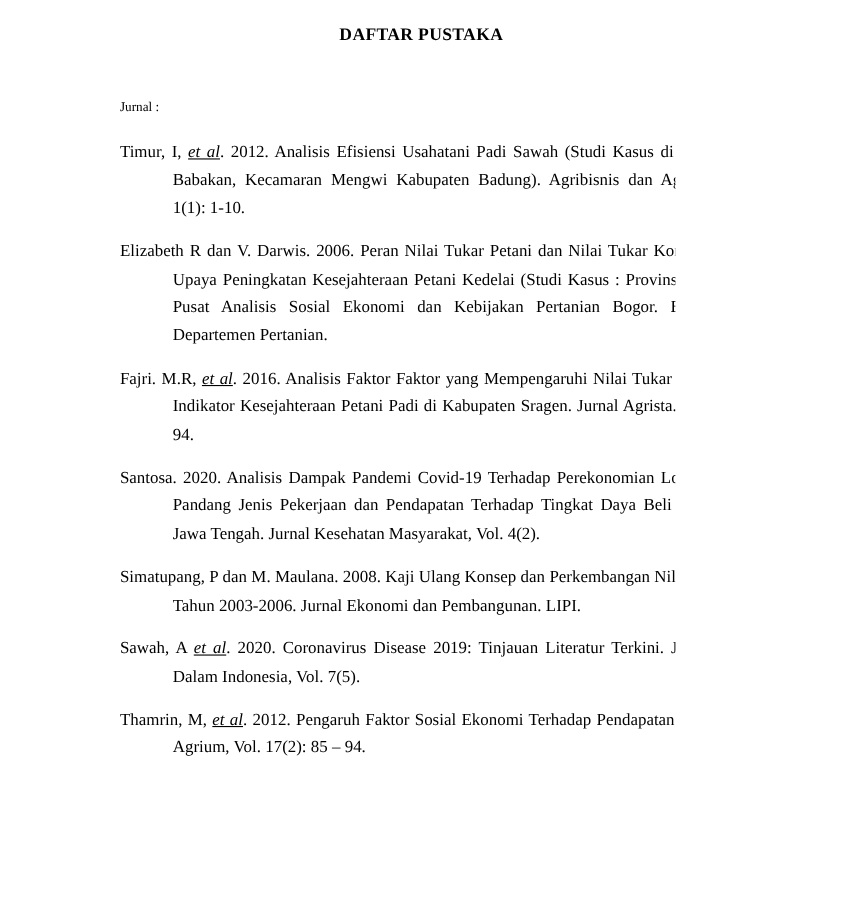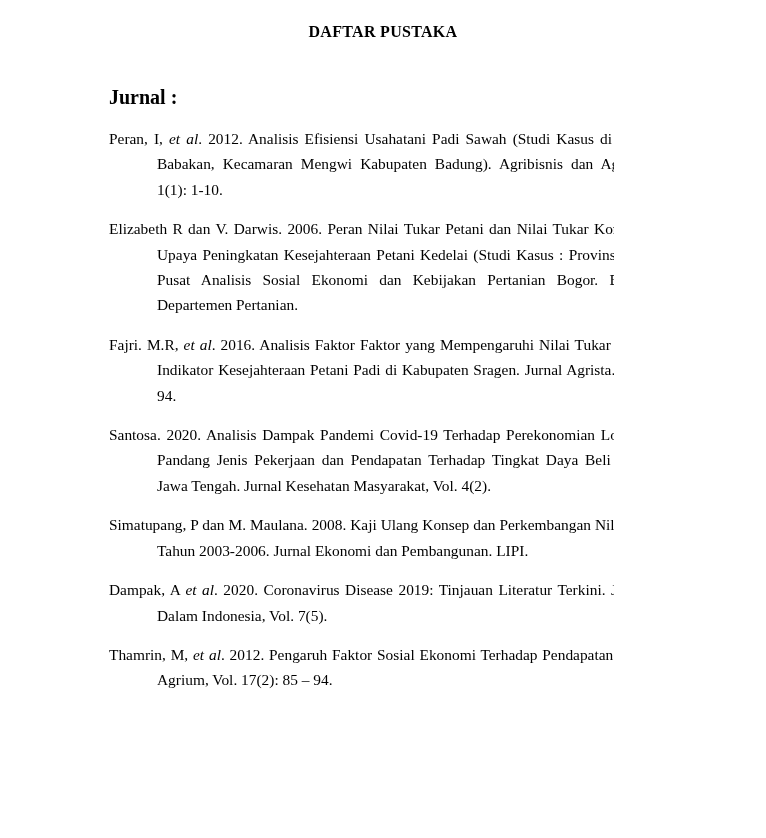--- a/index.html
+++ b/index.html
@@ -30,22 +30,22 @@
     text-align: center;
     font-size: 16px;
     font-weight: bold;
     letter-spacing: 0.3px;
     line-height: 20px;
   }
   .section-heading {
     position: absolute;
     top: 86px;
     left: 109px;
-    font-size: 20px;
-    font-weight: bold;
+    font-size: 12px;
+    font-weight: normal;
     line-height: 22px;
   }
   .bibliography {
     position: absolute;
     top: 126px;
     left: 109px;
     width: 599px;
   }
   .ref-entry {
     font-size: 15.4px;
@@ -55,34 +55,35 @@
     padding-left: 48px;
     text-indent: -48px;
     margin: 0 0 14px 0;
     hyphens: none;
   }
   .ref-entry:last-child {
     margin-bottom: 0;
   }
   .ital {
     font-style: italic;
+    text-decoration: underline;
   }
 </style>
 </head>
 <body>
 
 <div class="page">
 
   <div class="doc-title">DAFTAR PUSTAKA</div>
 
   <div class="section-heading">Jurnal :</div>
 
   <div class="bibliography">
-      <p class="ref-entry"><span>Peran, I, </span><span class="ital">et al</span><span>. 2012. Analisis Efisiensi Usahatani Padi Sawah (Studi Kasus di Subak Pacung Babakan, Kecamaran Mengwi Kabupaten Badung). Agribisnis dan Agrowisata, Vol. 1(1): 1-10.</span></p>
+      <p class="ref-entry"><span>Timur, I, </span><span class="ital">et al</span><span>. 2012. Analisis Efisiensi Usahatani Padi Sawah (Studi Kasus di Subak Pacung Babakan, Kecamaran Mengwi Kabupaten Badung). Agribisnis dan Agrowisata, Vol. 1(1): 1-10.</span></p>
       <p class="ref-entry"><span>Elizabeth R dan V. Darwis. 2006. Peran Nilai Tukar Petani dan Nilai Tukar Komoditas Dalam Upaya Peningkatan Kesejahteraan Petani Kedelai (Studi Kasus : Provinsi Jawa Timur). Pusat Analisis Sosial Ekonomi dan Kebijakan Pertanian Bogor. Badan Litbang Departemen Pertanian.</span></p>
       <p class="ref-entry"><span>Fajri. M.R, </span><span class="ital">et al</span><span>. 2016. Analisis Faktor Faktor yang Mempengaruhi Nilai Tukar Petani Sebagai Indikator Kesejahteraan Petani Padi di Kabupaten Sragen. Jurnal Agrista. Vol 4(2) :85 – 94.</span></p>
       <p class="ref-entry"><span>Santosa. 2020. Analisis Dampak Pandemi Covid-19 Terhadap Perekonomian Lokal dari Sudut Pandang Jenis Pekerjaan dan Pendapatan Terhadap Tingkat Daya Beli Masyarakat di Jawa Tengah. Jurnal Kesehatan Masyarakat, Vol. 4(2).</span></p>
       <p class="ref-entry"><span>Simatupang, P dan M. Maulana. 2008. Kaji Ulang Konsep dan Perkembangan Nilai Tukar Petani Tahun 2003-2006. Jurnal Ekonomi dan Pembangunan. LIPI.</span></p>
-      <p class="ref-entry"><span>Dampak, A </span><span class="ital">et al</span><span>. 2020. Coronavirus Disease 2019: Tinjauan Literatur Terkini. Jurnal Penyakit Dalam Indonesia, Vol. 7(5).</span></p>
+      <p class="ref-entry"><span>Sawah, A </span><span class="ital">et al</span><span>. 2020. Coronavirus Disease 2019: Tinjauan Literatur Terkini. Jurnal Penyakit Dalam Indonesia, Vol. 7(5).</span></p>
       <p class="ref-entry"><span>Thamrin, M, </span><span class="ital">et al</span><span>. 2012. Pengaruh Faktor Sosial Ekonomi Terhadap Pendapatan Petani Pinang. Agrium, Vol. 17(2): 85 – 94.</span></p>
     </div>
 
 </div>
 
 </body></html>

